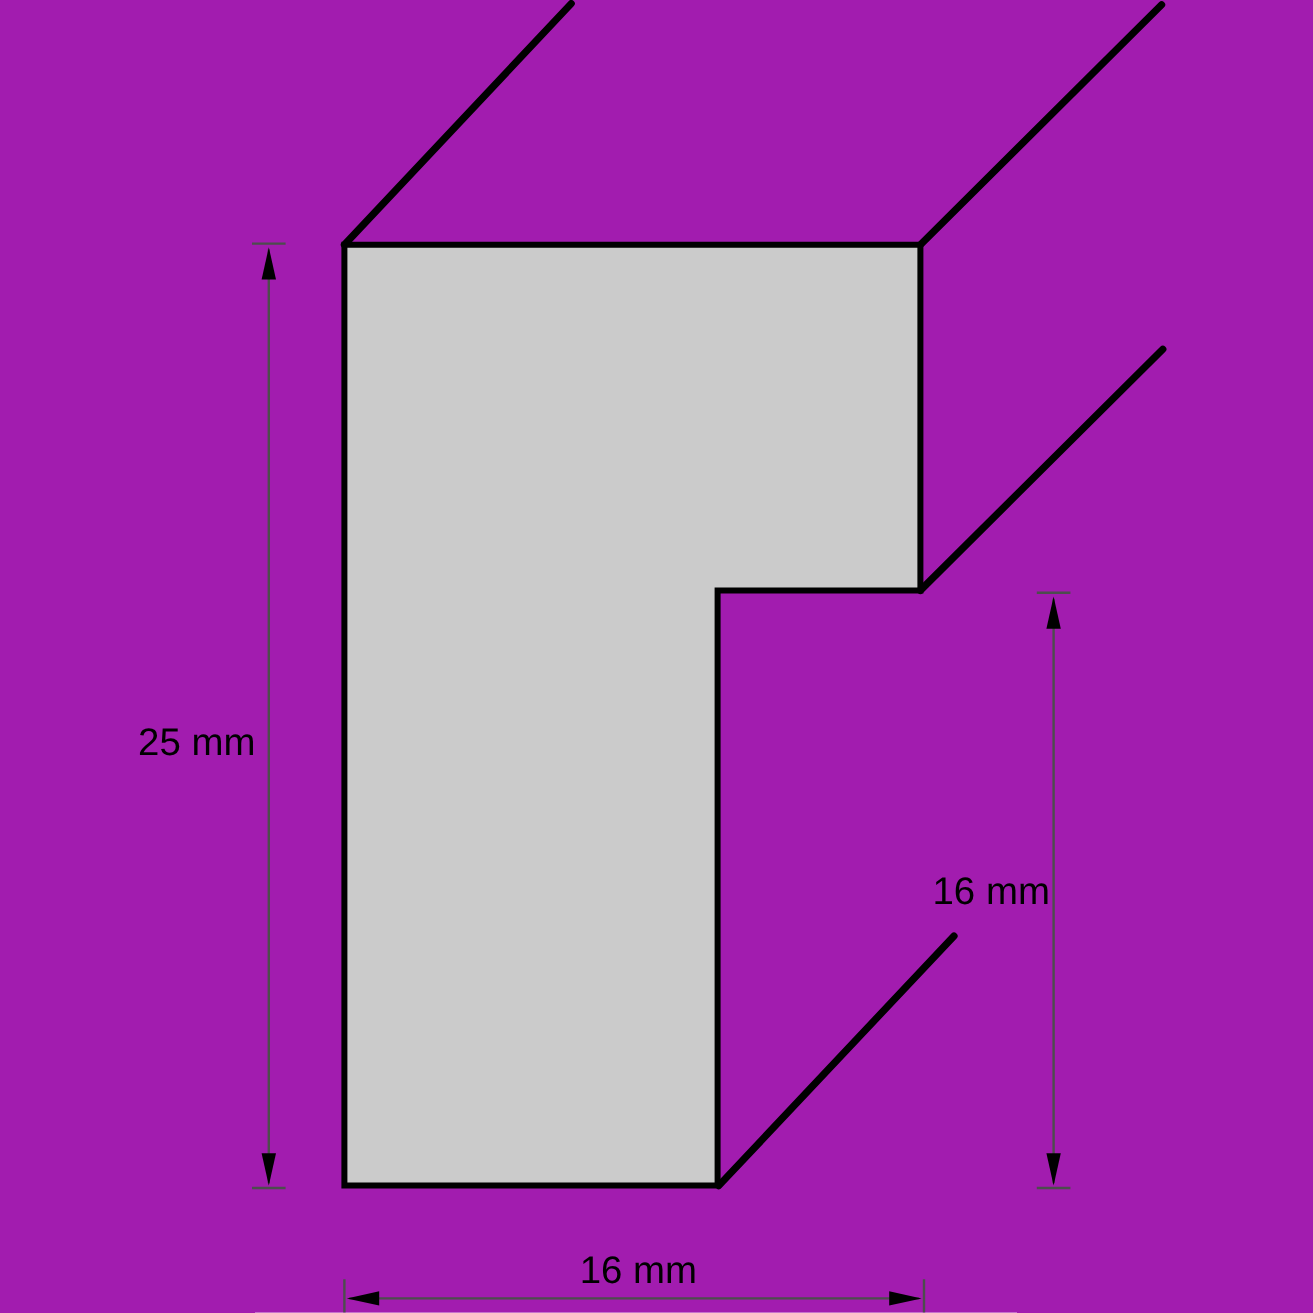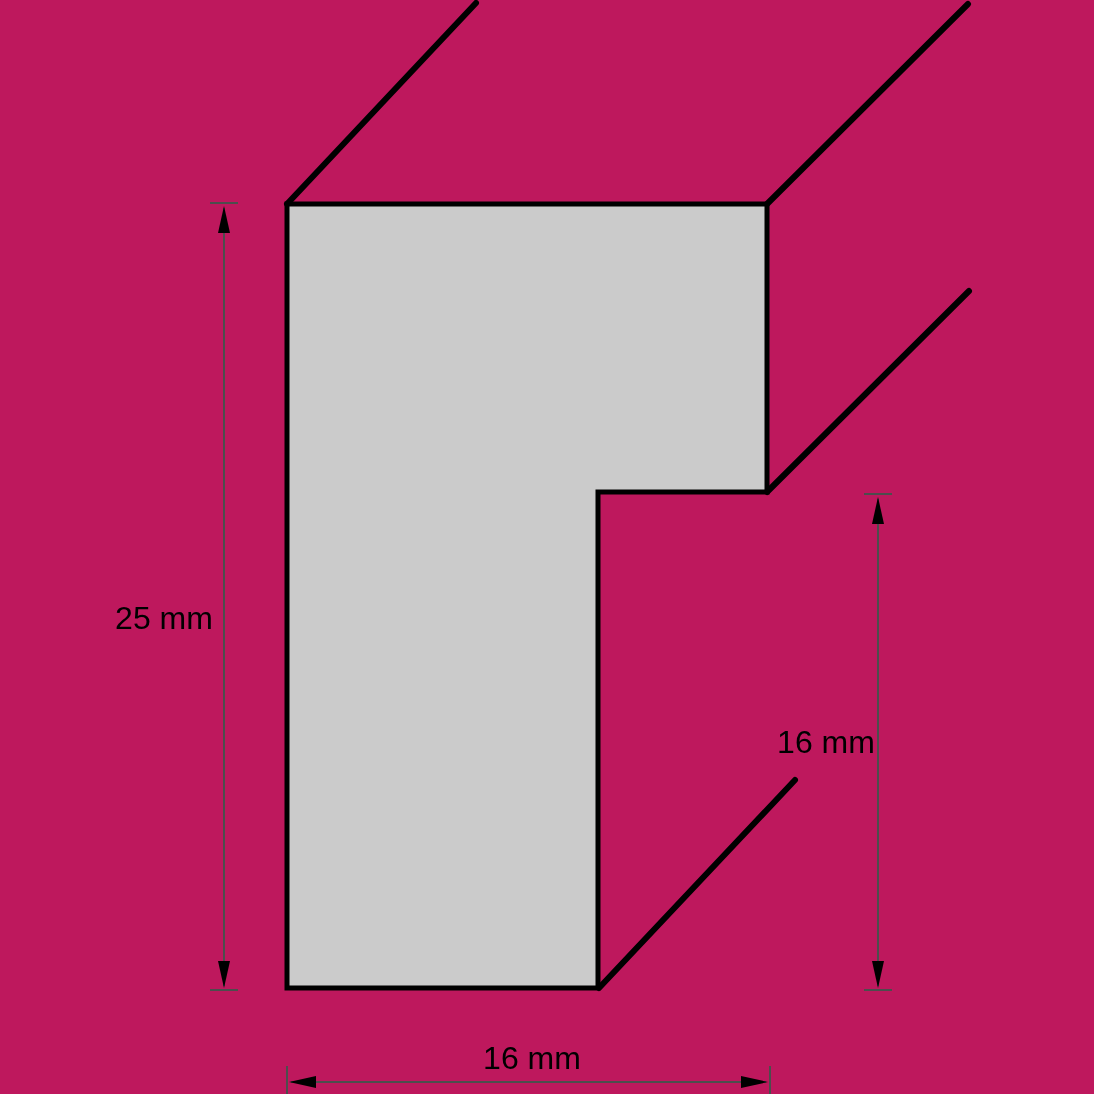--- a/index.html
+++ b/index.html
@@ -8,21 +8,21 @@
     background: #ffffff;
     width: 1094px;
     height: 1094px;
     overflow: hidden;
     font-family: "Liberation Sans", sans-serif;
   }
   .stage {
     position: relative;
     width: 1094px;
     height: 1094px;
-    background: #be185d;
+    background: #a21caf;
   }
   svg { display: block; }
   .dim-text {
     font-family: "Liberation Sans", sans-serif;
     font-size: 32px;
     fill: #000000;
   }
 </style>
 </head>
 <body>

